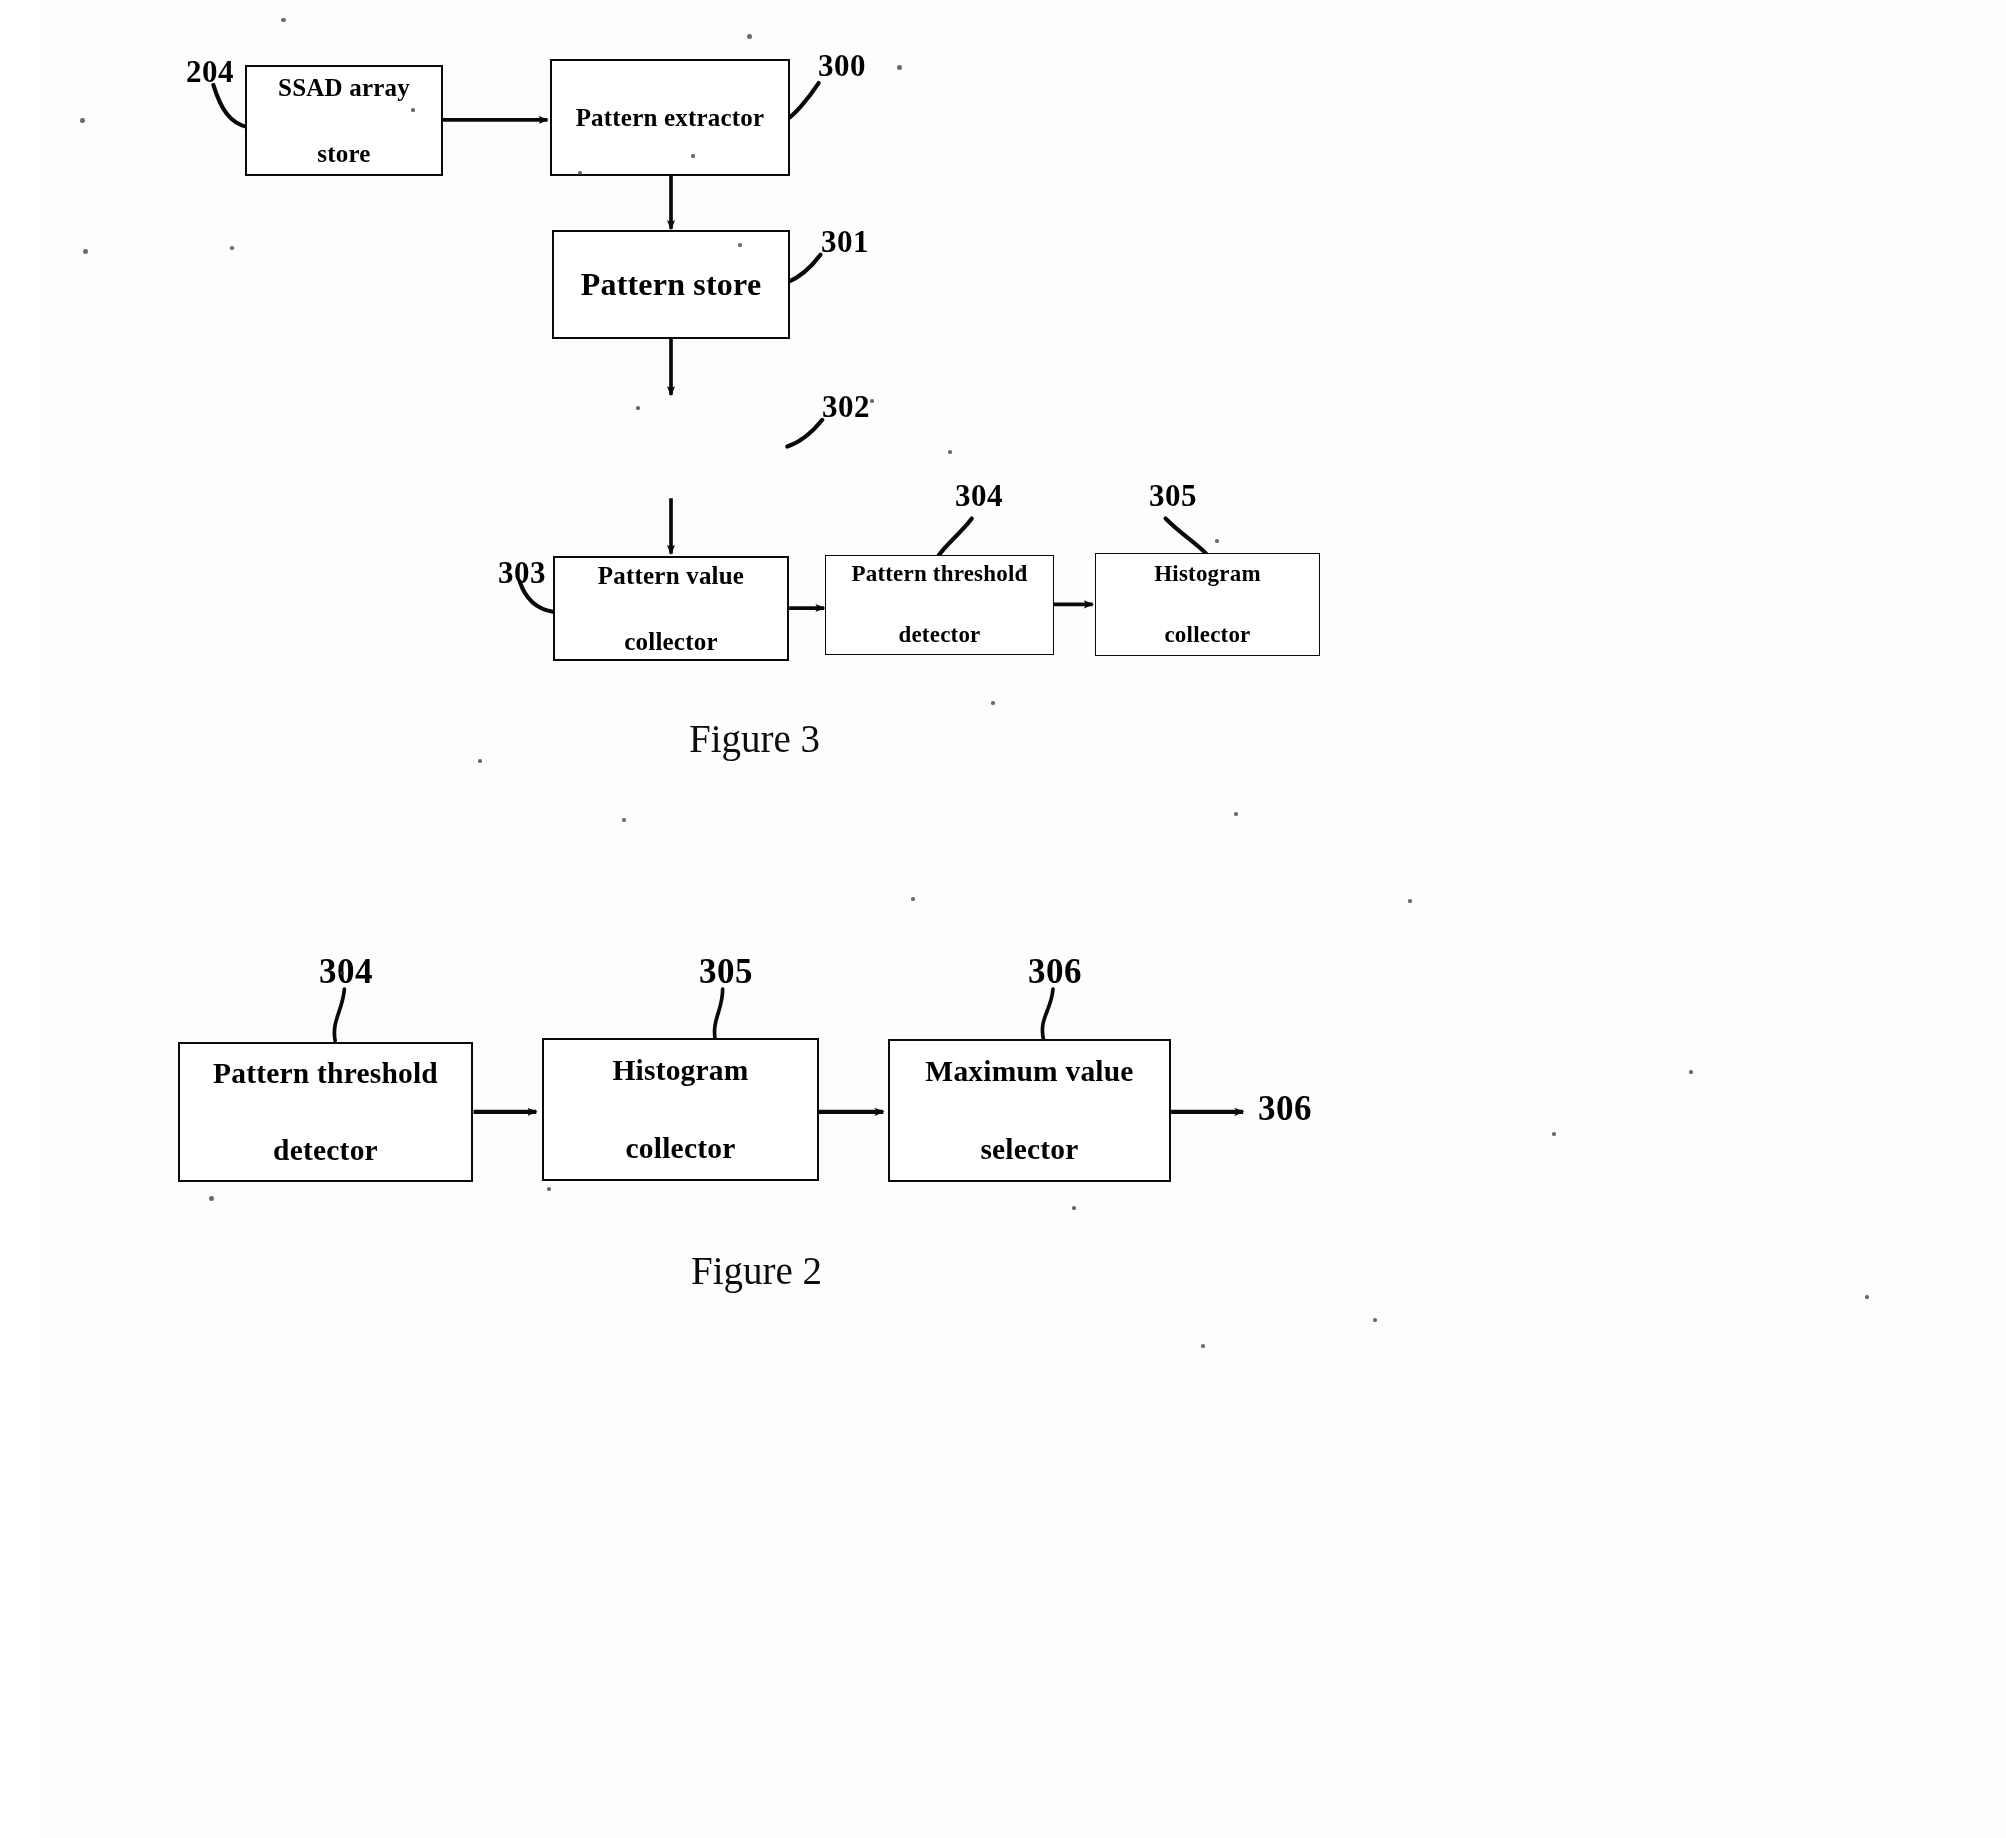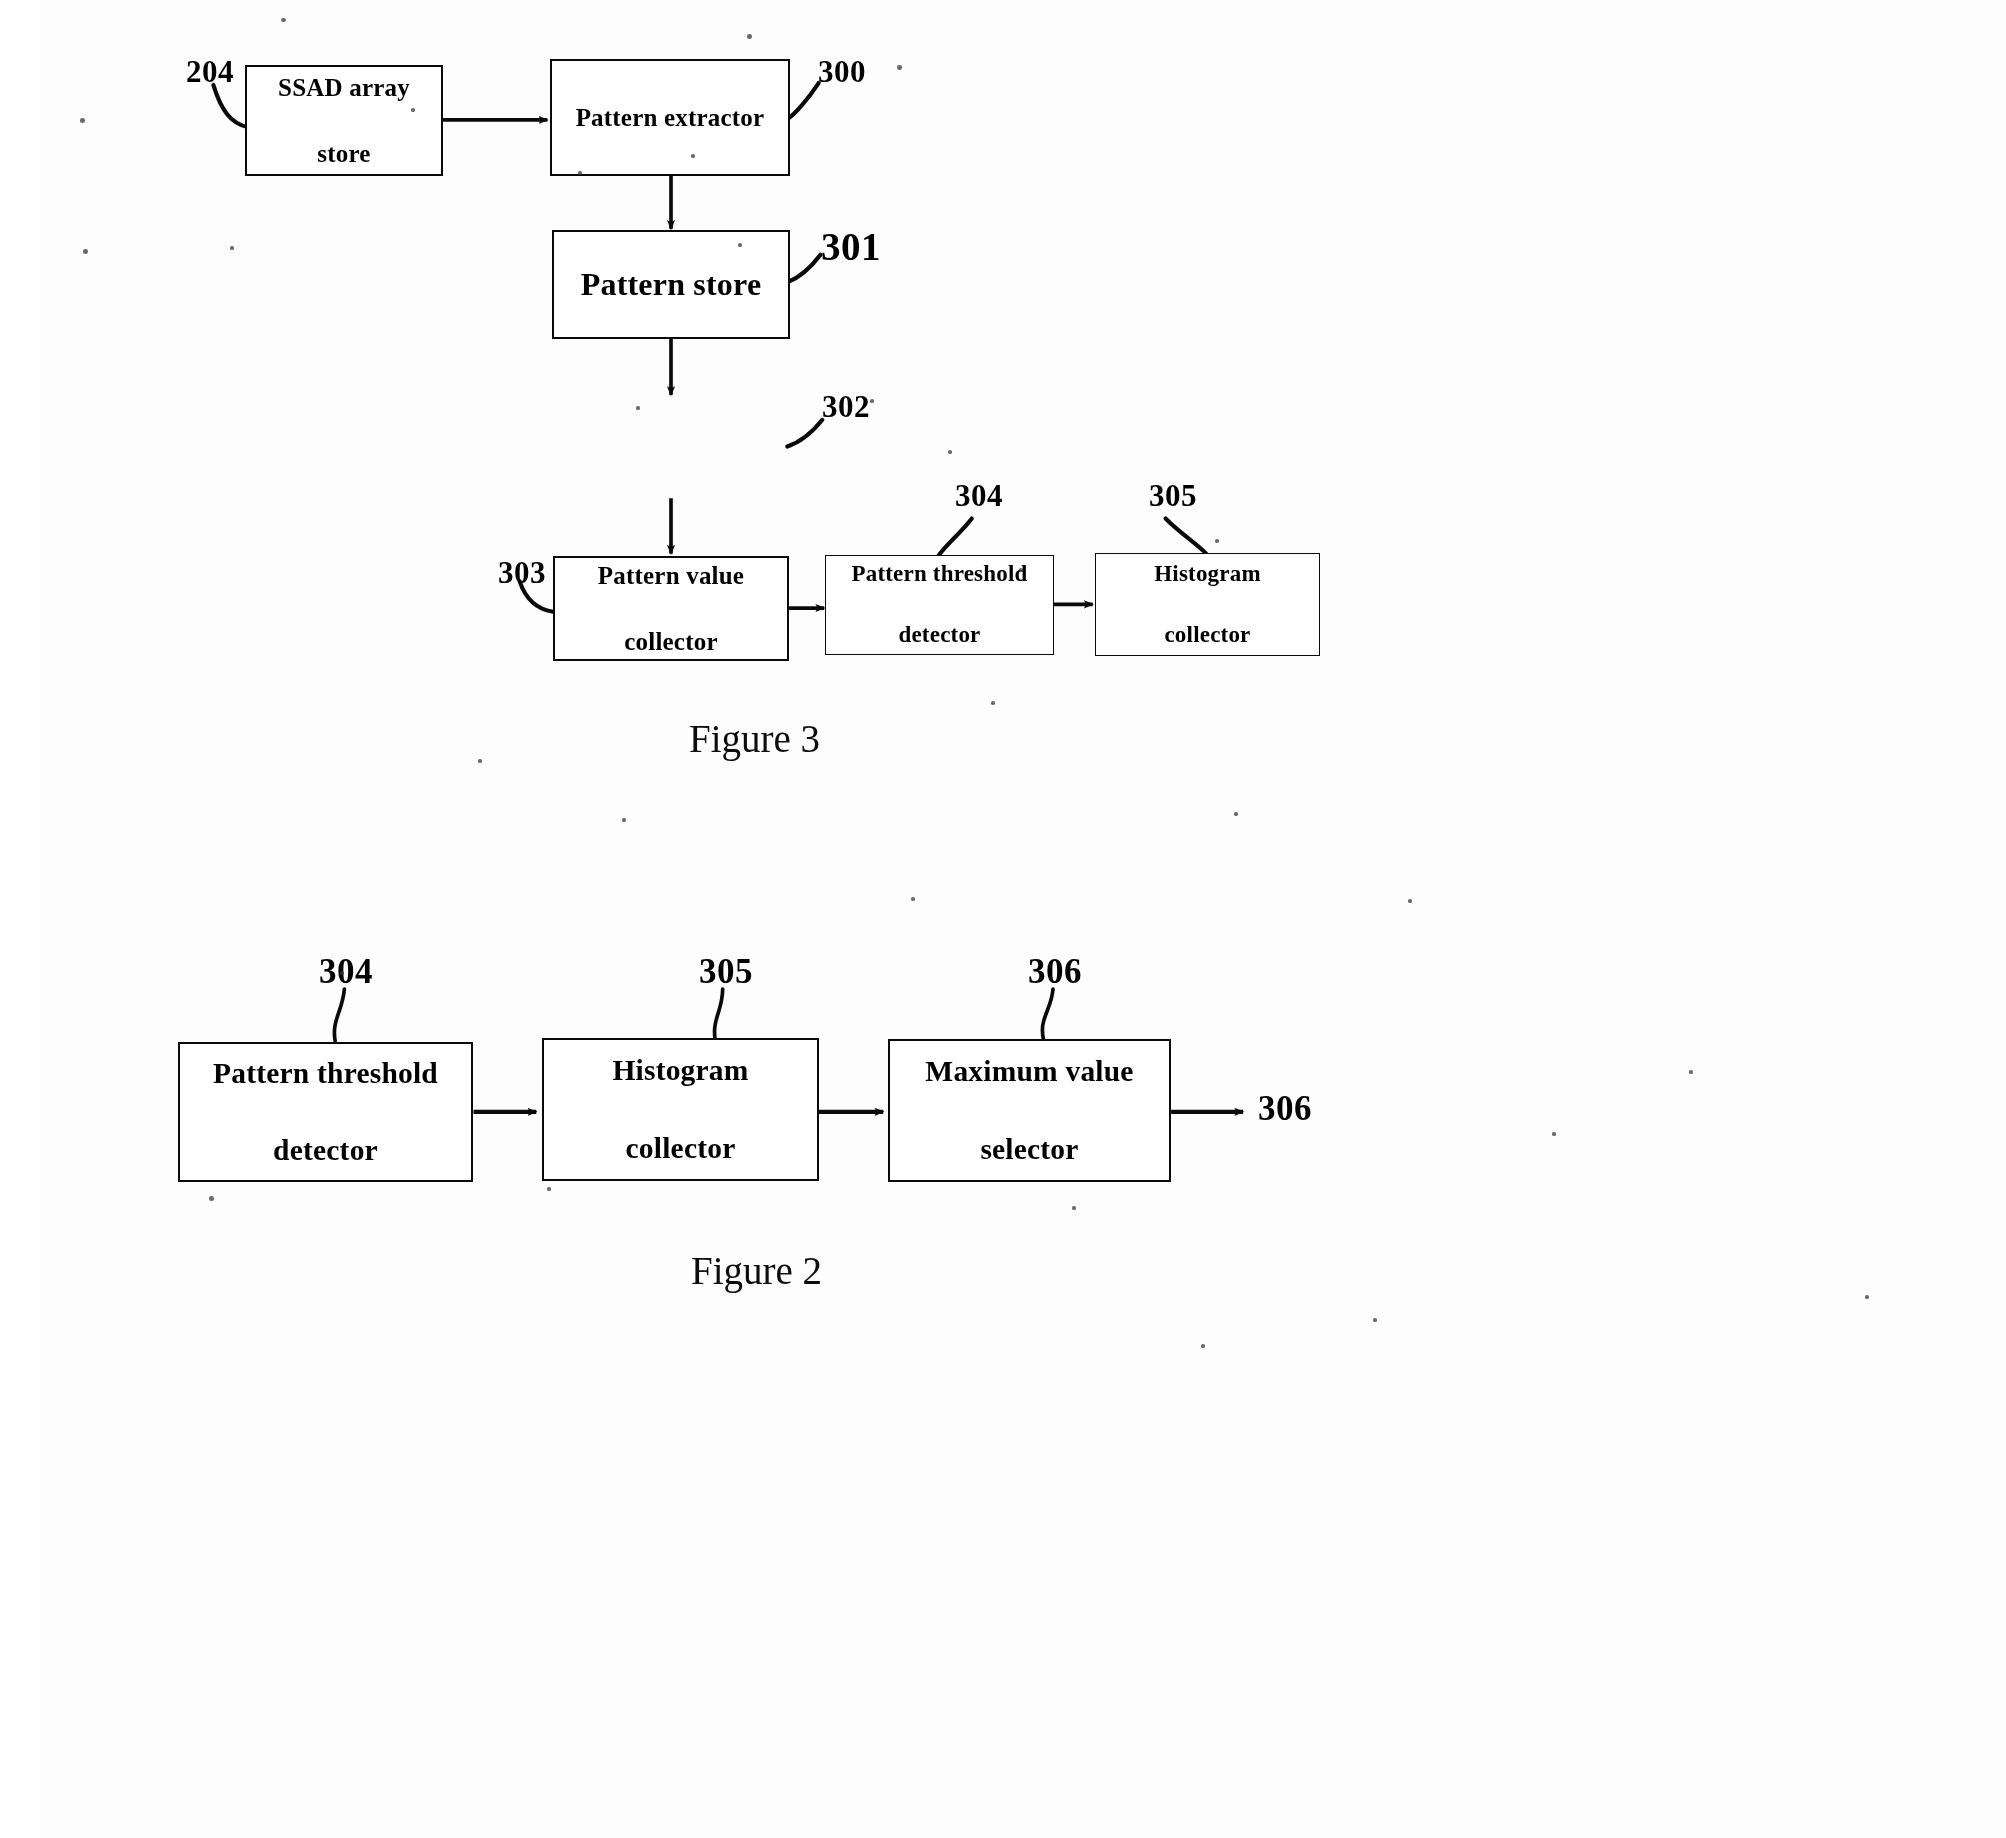--- a/index.html
+++ b/index.html
@@ -123,26 +123,26 @@
 
   <div class="ref" style="left:148px; top:54px; font-size:31px;">204</div>
 
   <div class="node" style="left:207px; top:65px; width:198px; height:111px; font-size:25px;">
     <span><span>SSAD array</span><br><span>store</span></span>
   </div>
 
   <div class="node" style="left:512px; top:59px; width:240px; height:117px; font-size:25px;">
     <span>Pattern extractor</span>
   </div>
-  <div class="ref" style="left:780px; top:54px; font-size:31px;">300</div>
+  <div class="ref" style="left:780px; top:48px; font-size:31px;">300</div>
 
   <div class="node" style="left:514px; top:230px; width:238px; height:109px; font-size:32px;font-family:Liberation Serif, serif;">
     <span>Pattern store</span>
   </div>
-  <div class="ref" style="left:783px; top:224px; font-size:39px;">301</div>
+  <div class="ref" style="left:783px; top:224px; font-size:31px;">301</div>
 
   <div class="ref" style="left:784px; top:389px; font-size:31px;">302</div>
 
   <div class="ref" style="left:460px; top:555px; font-size:31px;">303</div>
 
   <div class="node" style="left:515px; top:556px; width:236px; height:105px; font-size:25px;">
     <span><span>Pattern value</span><br><span>collector</span></span>
   </div>
 
   <div class="ref" style="left:917px; top:478px; font-size:31px;">304</div>

